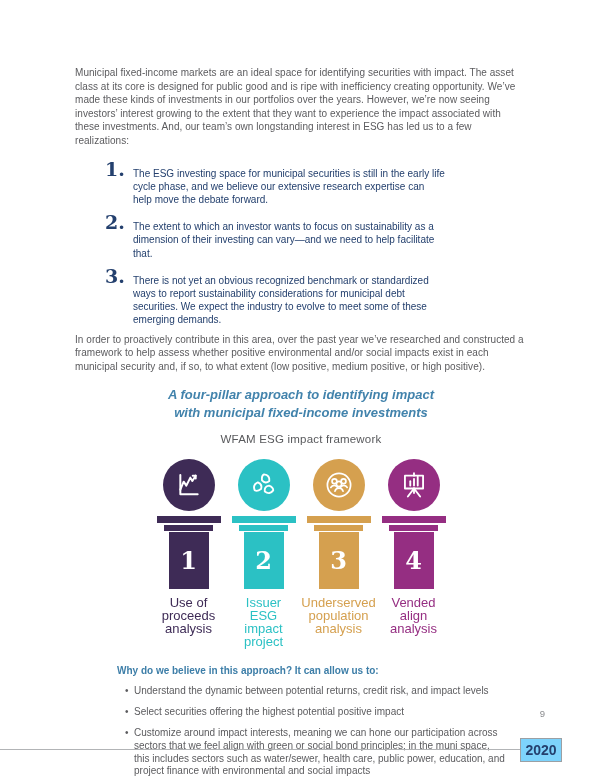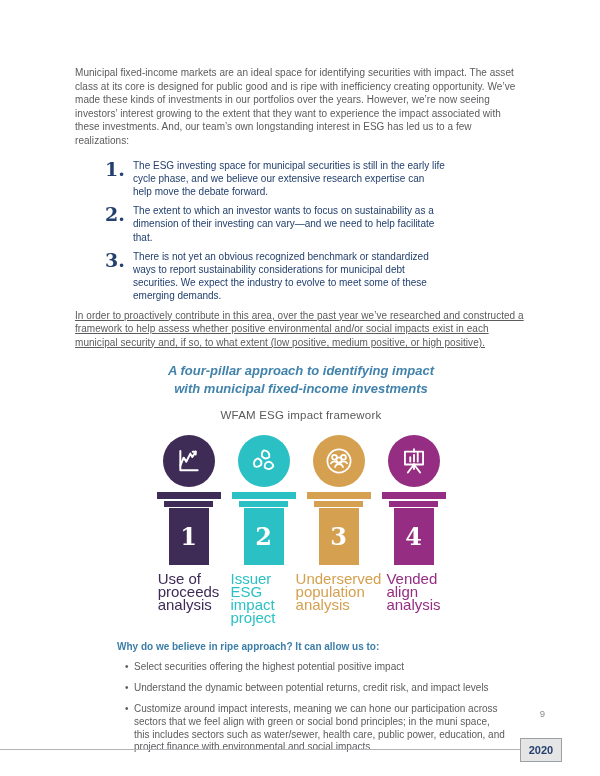--- a/index.html
+++ b/index.html
@@ -28,23 +28,24 @@
     font-weight:bold;
     font-size:19px;
     line-height:20px;
     color:#24406e;
   }
   .realization .li-text {
     color:#24406e;
     font-size:10px;
     line-height:13.2px;
     font-weight:500;
-  }
-
-  .framework-para { margin-top:3px;text-decoration:underline; }
+    margin-top:8px;
+  }
+
+  .framework-para { margin-top:3px; }
 
   .heading {
     margin-top:13px;
     text-align:center;
     font-style:italic;
     font-weight:bold;
     font-size:13px;
     line-height:18px;
     color:#4283ac;
     white-space:pre-line;
@@ -78,22 +79,23 @@
     display:flex; align-items:center; justify-content:center;
   }
   .pillar-num {
     color:#ffffff;
     font-family:"DejaVu Serif", serif;
     font-weight:bold;
     font-size:24px;
   }
   .pillar-label {
     margin-top:7px;
-    font-size:15px;
+    font-size:13px;
     line-height:13px;
+    text-align:center;
     color:var(--pc);
     white-space:pre-line;
   }
   .p1 { --pc:#3e2b56; }
   .p2 { --pc:#2bc1c4; }
   .p3 { --pc:#d5a04f; }
   .p4 { --pc:#952e82; }
 
   .why { margin:17px 0 0 42px; }
   .why-heading {
@@ -124,26 +126,26 @@
   }
   .footer-line {
     position:absolute;
     top:749px; left:0; width:521px; height:1px;
     background:#b2b4b6;
   }
   .year-badge {
     position:absolute;
     top:738px; left:520px;
     width:42px; height:24px;
-    background:#e5e5e5;
+    background:#7dd3fc;
     border:1px solid #9ba0a4;
     display:flex; align-items:center; justify-content:center;
     color:#24406e;
     font-weight:bold;
-    font-size:11px;
+    font-size:14px;
   }
 </style>
 </head>
 <body>
 
 <div class="page">
   <div class="content">
 
     <p class="body-text">Municipal fixed-income markets are an ideal space for identifying securities with impact. The asset class at its core is designed for public good and is ripe with inefficiency creating opportunity. We’ve made these kinds of investments in our portfolios over the years. However, we’re now seeing investors’ interest growing to the extent that they want to experience the impact associated with these investments. And, our team’s own longstanding interest in ESG has led us to a few realizations:</p>
 
@@ -248,24 +250,24 @@
           <span class="pillar-num">4</span>
         </div>
         <div class="pillar-label">Vended
 align
 analysis</div>
       </div>
 
     </div>
 
     <div class="why">
-      <p class="why-heading">Why do we believe in ripe approach? It can allow us to:</p>
+      <p class="why-heading">Why do we believe in this approach? It can allow us to:</p>
       <ul class="why-bullets">
+        <li>Understand the dynamic between potential returns, credit risk, and impact levels</li>
         <li>Select securities offering the highest potential positive impact</li>
-        <li>Understand the dynamic between potential returns, credit risk, and impact levels</li>
         <li>Customize around impact interests, meaning we can hone our participation across sectors that we feel align with green or social bond principles; in the muni space, this includes sectors such as water/sewer, health care, public power, education, and project finance with environmental and social impacts</li>
       </ul>
     </div>
 
   </div>
 
   <div class="page-number">9</div>
   <div class="footer-line"></div>
   <div class="year-badge">2020</div>
 </div>

